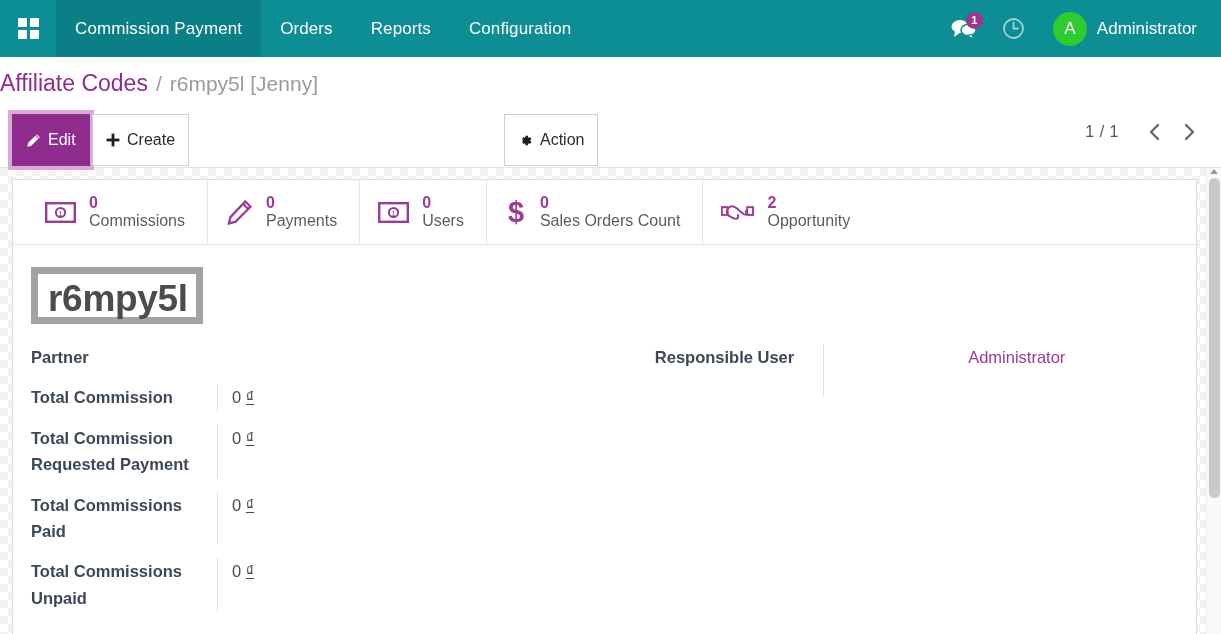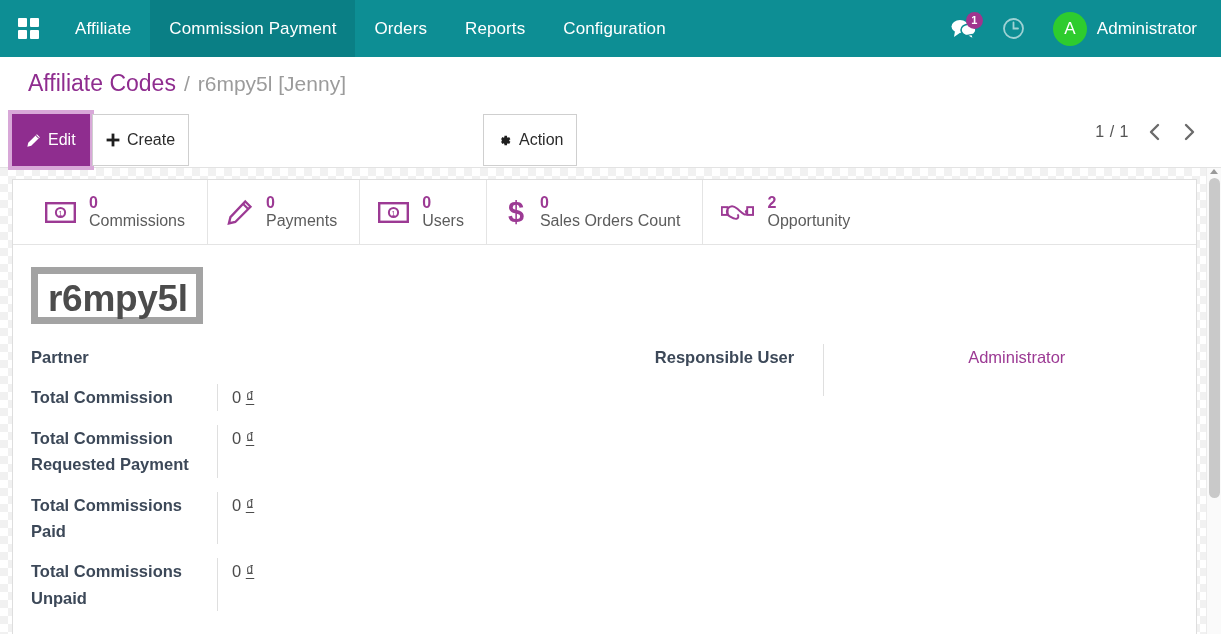--- a/index.html
+++ b/index.html
@@ -94,21 +94,21 @@
     display: flex; align-items: center; justify-content: center;
   }
   .user-name { color: #ffffff; font-size: 17px; }
 
   
   .breadcrumb-bar {
     position: absolute; top: 57px; left: 0;
     width: 1221px; height: 53px;
     background: #ffffff;
     display: flex; align-items: center;
-    padding-left: 28px;
+    padding-left: 0;
   }
   .bc-root {
     color: #8f2d8f; font-size: 23px; cursor: pointer;
   }
   .bc-sep { color: #9b9b9b; font-size: 21px; margin: 0 8px; }
   .bc-current { color: #9b9b9b; font-size: 21px; }
 
   
   .control-panel {
     position: absolute; top: 110px; left: 0;
@@ -130,28 +130,28 @@
     white-space: nowrap;
   }
   .btn-edit {
     position: absolute; left: 12px; top: 114px;
     background: #8f2d8f;
     border: 1px solid #8f2d8f;
     color: #ffffff;
     box-shadow: 0 0 0 4px #d8a8d8;
   }
   .btn-create { position: absolute; left: 92px; top: 114px; }
-  .btn-action { position: absolute; left: 483px; top: 114px; }
+  .btn-action { position: absolute; left: 504px; top: 114px; }
 
   .pager {
     position: absolute; right: 18px; top: 118px;
     display: flex; align-items: center; gap: 6px;
     color: #555555; font-size: 16px;
   }
-  .pager-count { margin-right: 6px; letter-spacing: .5px; }
+  .pager-count { margin-right: 16px; letter-spacing: .5px; }
   .pager-btn {
     width: 28px; height: 28px;
     display: flex; align-items: center; justify-content: center;
     cursor: pointer; color: #6b6b6b;
   }
 
   
   .sheet {
     position: absolute;
     left: 12px; top: 179px;
@@ -258,23 +258,20 @@
     <div class="nav-apps">
       <span class="apps-grid">
         <i></i>
           <i></i>
           <i></i>
           <i></i>
       </span>
     </div>
 
     <div class="nav-menu">
-      <div class="nav-item">
-        <span>Affiliate</span>
-      </div>
       <div class="nav-item active">
         <span>Commission Payment</span>
       </div>
       <div class="nav-item">
         <span>Orders</span>
       </div>
       <div class="nav-item">
         <span>Reports</span>
       </div>
       <div class="nav-item">

